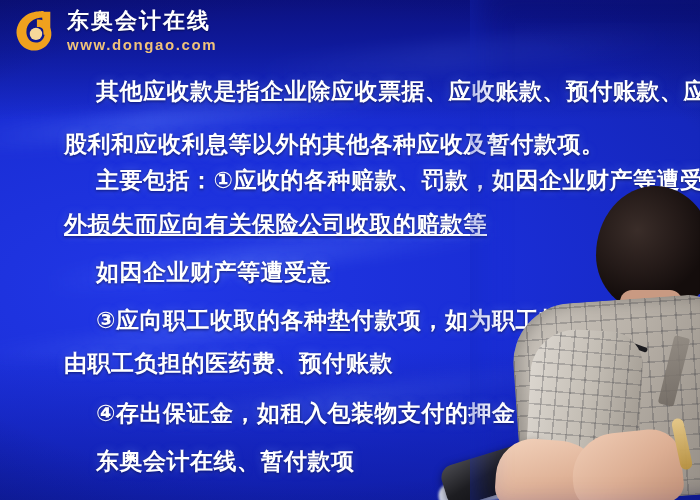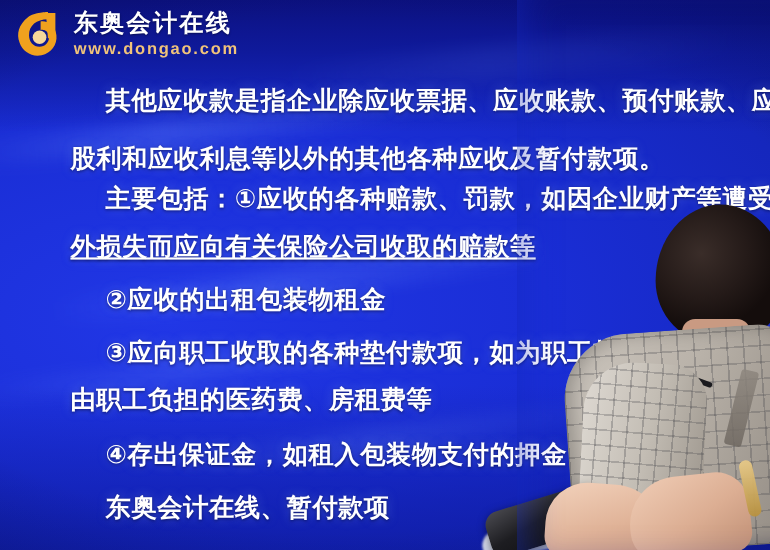--- a/index.html
+++ b/index.html
@@ -245,23 +245,23 @@
       <span class="logo-cn">东奥会计在线</span>
       <span class="logo-url">www.dongao.com</span>
     </div>
   </div>
 
   <div class="slide-text">
     <div class="line" style="left: 96px; top: 76px;">其他应收款是指企业除应收票据、应收账款、预付账款、应收</div>
     <div class="line" style="left: 64px; top: 129px; text-align: right;">股利和应收利息等以外的其他各种应收及暂付款项。</div>
     <div class="line" style="left: 96px; top: 165px;">主要包括：①应收的各种赔款、罚款，如因企业财产等遭受意</div>
     <div class="line" style="left: 64px; top: 209px; text-decoration: underline;">外损失而应向有关保险公司收取的赔款等</div>
-    <div class="line" style="left: 96px; top: 257px;">②应收的出租包装物租金</div>
+    <div class="line" style="left: 96px; top: 257px;">如因企业财产等遭受意</div>
     <div class="line" style="left: 96px; top: 305px;">③应向职工收取的各种垫付款项，如为职工垫付的水电费、应</div>
-    <div class="line" style="left: 64px; top: 348px;">由职工负担的医药费、房租费等</div>
+    <div class="line" style="left: 64px; top: 348px;">由职工负担的医药费、预付账款</div>
     <div class="line" style="left: 96px; top: 398px;">④存出保证金，如租入包装物支付的押金</div>
     <div class="line" style="left: 96px; top: 446px;">东奥会计在线、暂付款项</div>
   </div>
 
   <div class="presenter">
     <div class="head"></div>
     <div class="neck"></div>
     <div class="jacket"></div>
     <div class="lapel"></div>
     <div class="pin"></div>

